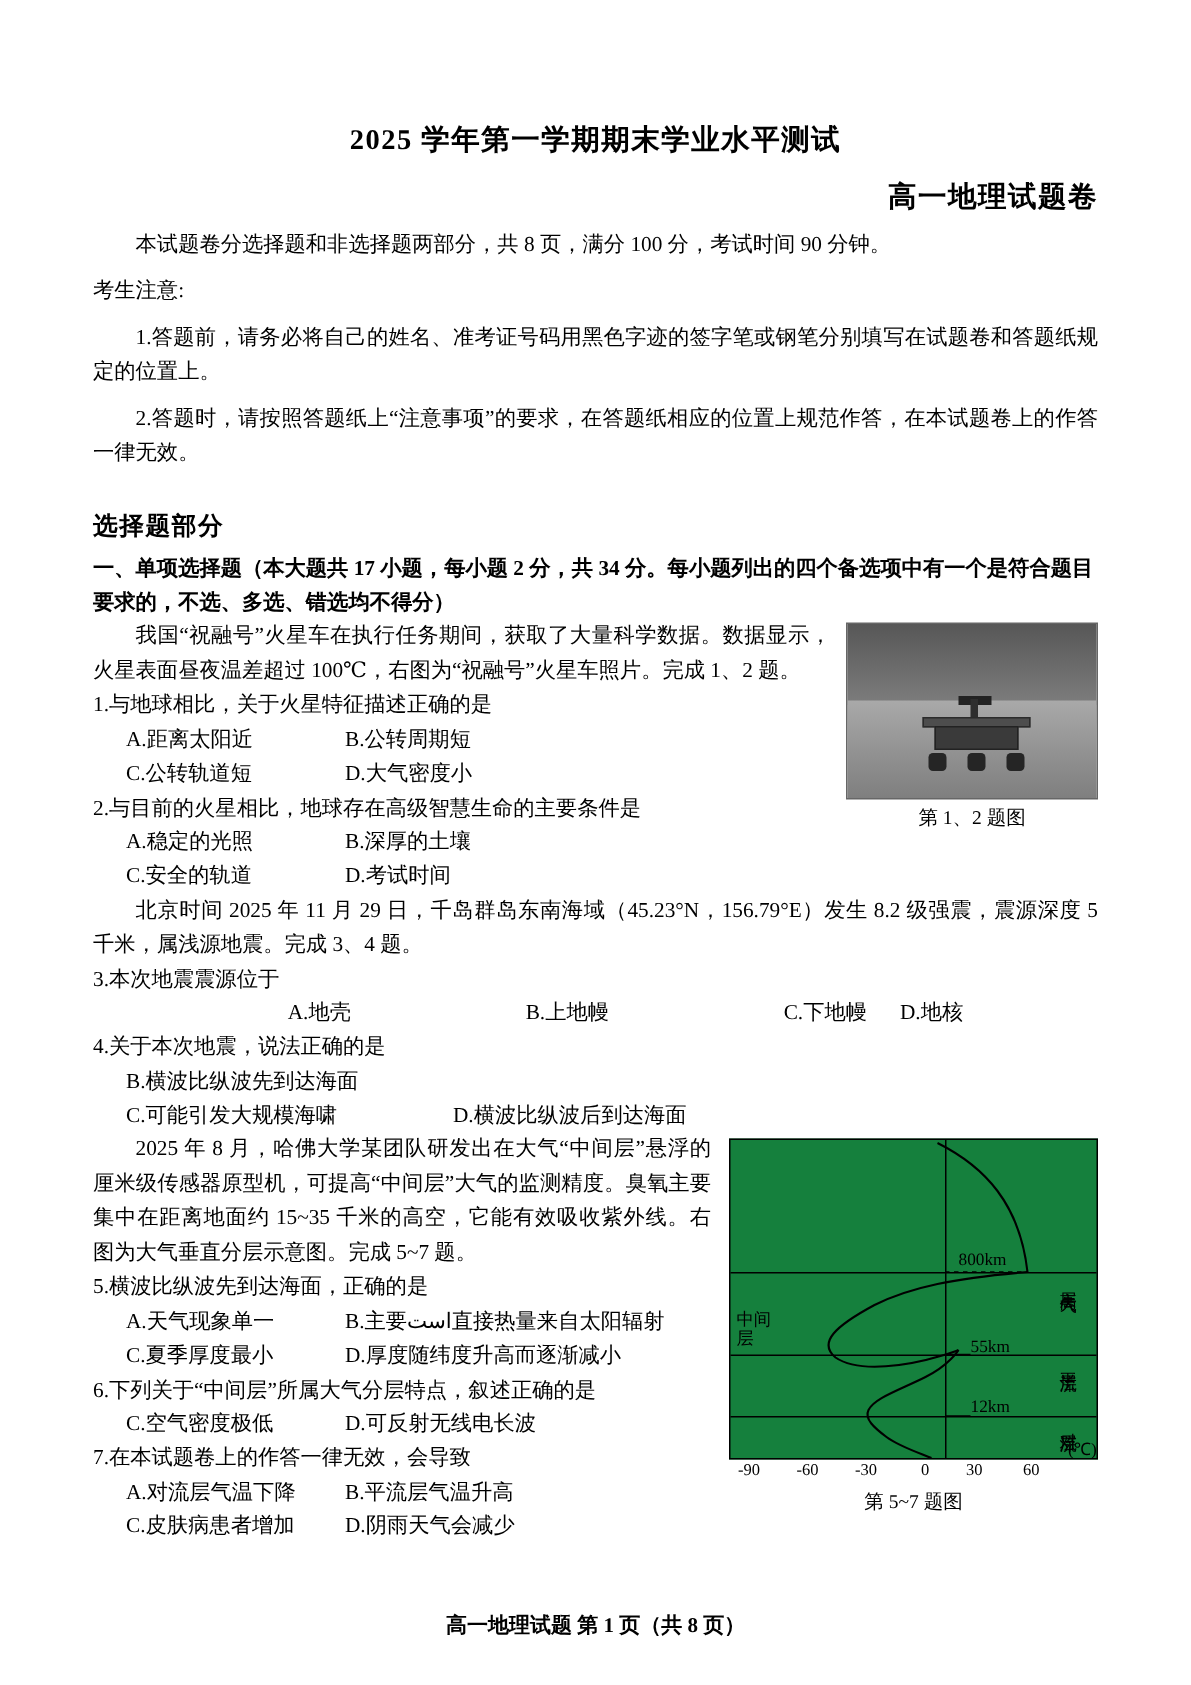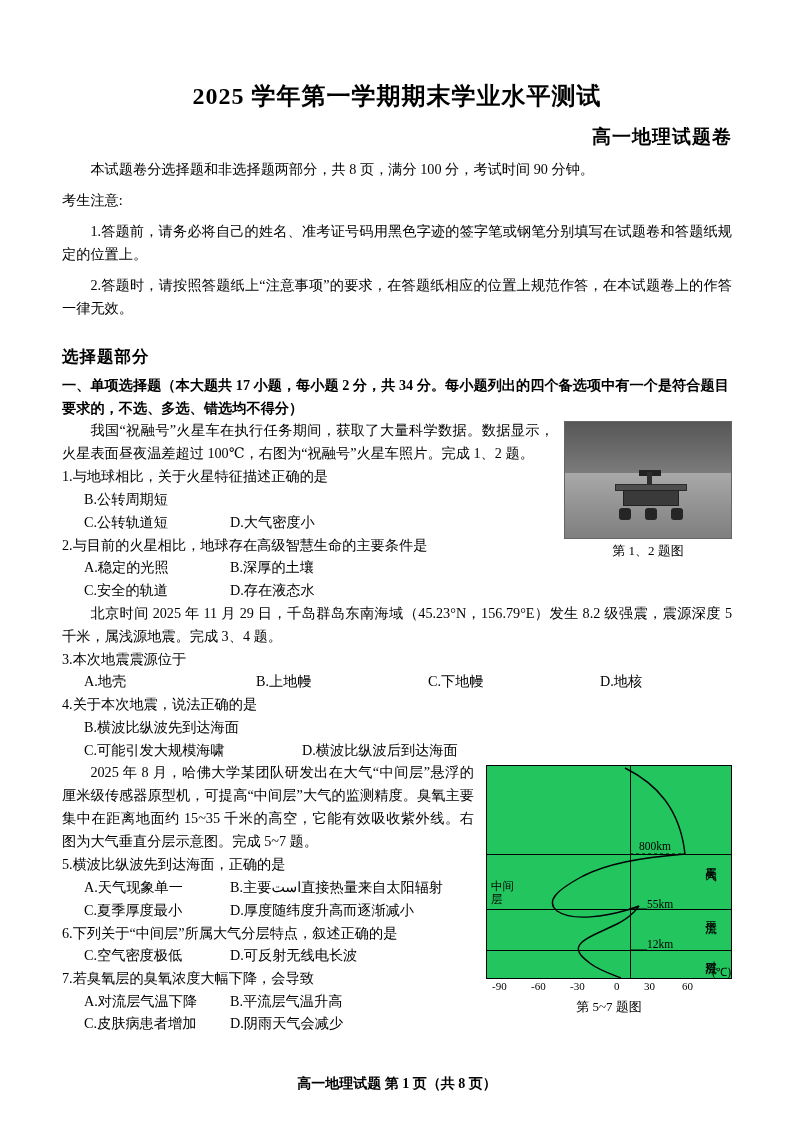--- a/index.html
+++ b/index.html
@@ -14,21 +14,21 @@
     overflow: hidden;
   }
   .page {
     position: absolute;
     left: 0; top: 0;
     width: 794px; height: 1123px;
     padding: 56px 62px 0 62px;
   }
   .title1 {
     text-align: center;
-    font-size: 24px;
+    font-size: 19px;
     font-weight: bold;
     letter-spacing: 1px;
     margin-top: 24px;
   }
   .title2 {
     text-align: right;
     font-size: 19px;
     font-weight: bold;
     letter-spacing: 1px;
     margin-top: 12px;
@@ -63,21 +63,21 @@
     line-height: 1.6;
   }
   .opts {
     font-size: 14.2px;
     line-height: 1.6;
     display: flex;
   }
   .opts > div { }
   .opt-2col > div:nth-child(1) { width: 168px; padding-left: 22px; }
   .opt-2col > div:nth-child(2) { }
-  .opt-4col > div { padding-left: 22px; }
+  .opt-4col > div { padding-left: 22px; text-align: right; }
   .opt-4col > div:nth-child(1) { width: 172px; }
   .opt-4col > div:nth-child(2) { width: 172px; }
   .opt-4col > div:nth-child(3) { width: 172px; }
   .opt-wide > div:nth-child(1) { width: 240px; padding-left: 22px; }
 
   
   .mars-wrap {
     float: right;
     width: 168px;
     margin-left: 10px;
@@ -135,21 +135,21 @@
   .chart-wrap {
     float: right;
     width: 246px;
     margin-left: 12px;
     margin-top: 4px;
   }
   .chart-box {
     width: 246px; height: 214px;
     border: 1.4px solid #000;
     position: relative;
-    background: #22c55e;
+    background: #15803d;
   }
   .chart-box .hline {
     position: absolute; left: 0; width: 100%; height: 0;
     border-top: 1.2px solid #000;
   }
   .chart-box .vaxis {
     position: absolute; top: 0; height: 100%; width: 0;
     border-left: 1px solid #000;
   }
   .chart-box .curve { position: absolute; left: 0; top: 0; }
@@ -214,37 +214,38 @@
     </div>
     <div class="mars-cap">第 1、2 题图</div>
   </div>
 
   <div class="stem">我国“祝融号”火星车在执行任务期间，获取了大量科学数据。数据显示，火星表面昼夜温差超过 100℃，右图为“祝融号”火星车照片。完成 1、2 题。</div>
 
   <div class="qline">
     <span>1.</span><span>与地球相比，关于火星特征描述正确的是</span>
   </div>
   <div class="opts opt-2col">
+    <div>A.距离太阳近</div>
     <div>B.公转周期短</div>
   </div>
   <div class="opts opt-2col">
     <div>C.公转轨道短</div>
     <div>D.大气密度小</div>
   </div>
 
   <div class="qline">
     <span>2.</span><span>与目前的火星相比，地球存在高级智慧生命的主要条件是</span>
   </div>
   <div class="opts opt-2col">
     <div>A.稳定的光照</div>
     <div>B.深厚的土壤</div>
   </div>
   <div class="opts opt-2col">
     <div>C.安全的轨道</div>
-    <div>D.存在液态水</div>
+    <div>D.考试时间</div>
   </div>
 
   <div class="clear"></div>
 
   <div class="stem">北京时间 2025 年 11 月 29 日，千岛群岛东南海域（45.23°N，156.79°E）发生 8.2 级强震，震源深度 5 千米，属浅源地震。完成 3、4 题。</div>
 
   <div class="qline">
     <span>3.</span><span>本次地震震源位于</span>
   </div>
   <div class="opts opt-4col">
@@ -324,21 +325,21 @@
 
   <div class="qline">
     <span>6.</span><span>下列关于“中间层”所属大气分层特点，叙述正确的是</span>
   </div>
   <div class="opts opt-2col">
     <div>C.空气密度极低</div>
     <div>D.可反射无线电长波</div>
   </div>
 
   <div class="qline">
-    <span>7.</span><span>若臭氧层的臭氧浓度大幅下降，会导致</span>
+    <span>7.</span><span>在本试题卷上的作答一律无效，会导致</span>
   </div>
   <div class="opts opt-2col">
     <div>A.对流层气温下降</div>
     <div>B.平流层气温升高</div>
   </div>
   <div class="opts opt-2col">
     <div>C.皮肤病患者增加</div>
     <div>D.阴雨天气会减少</div>
   </div>
 

